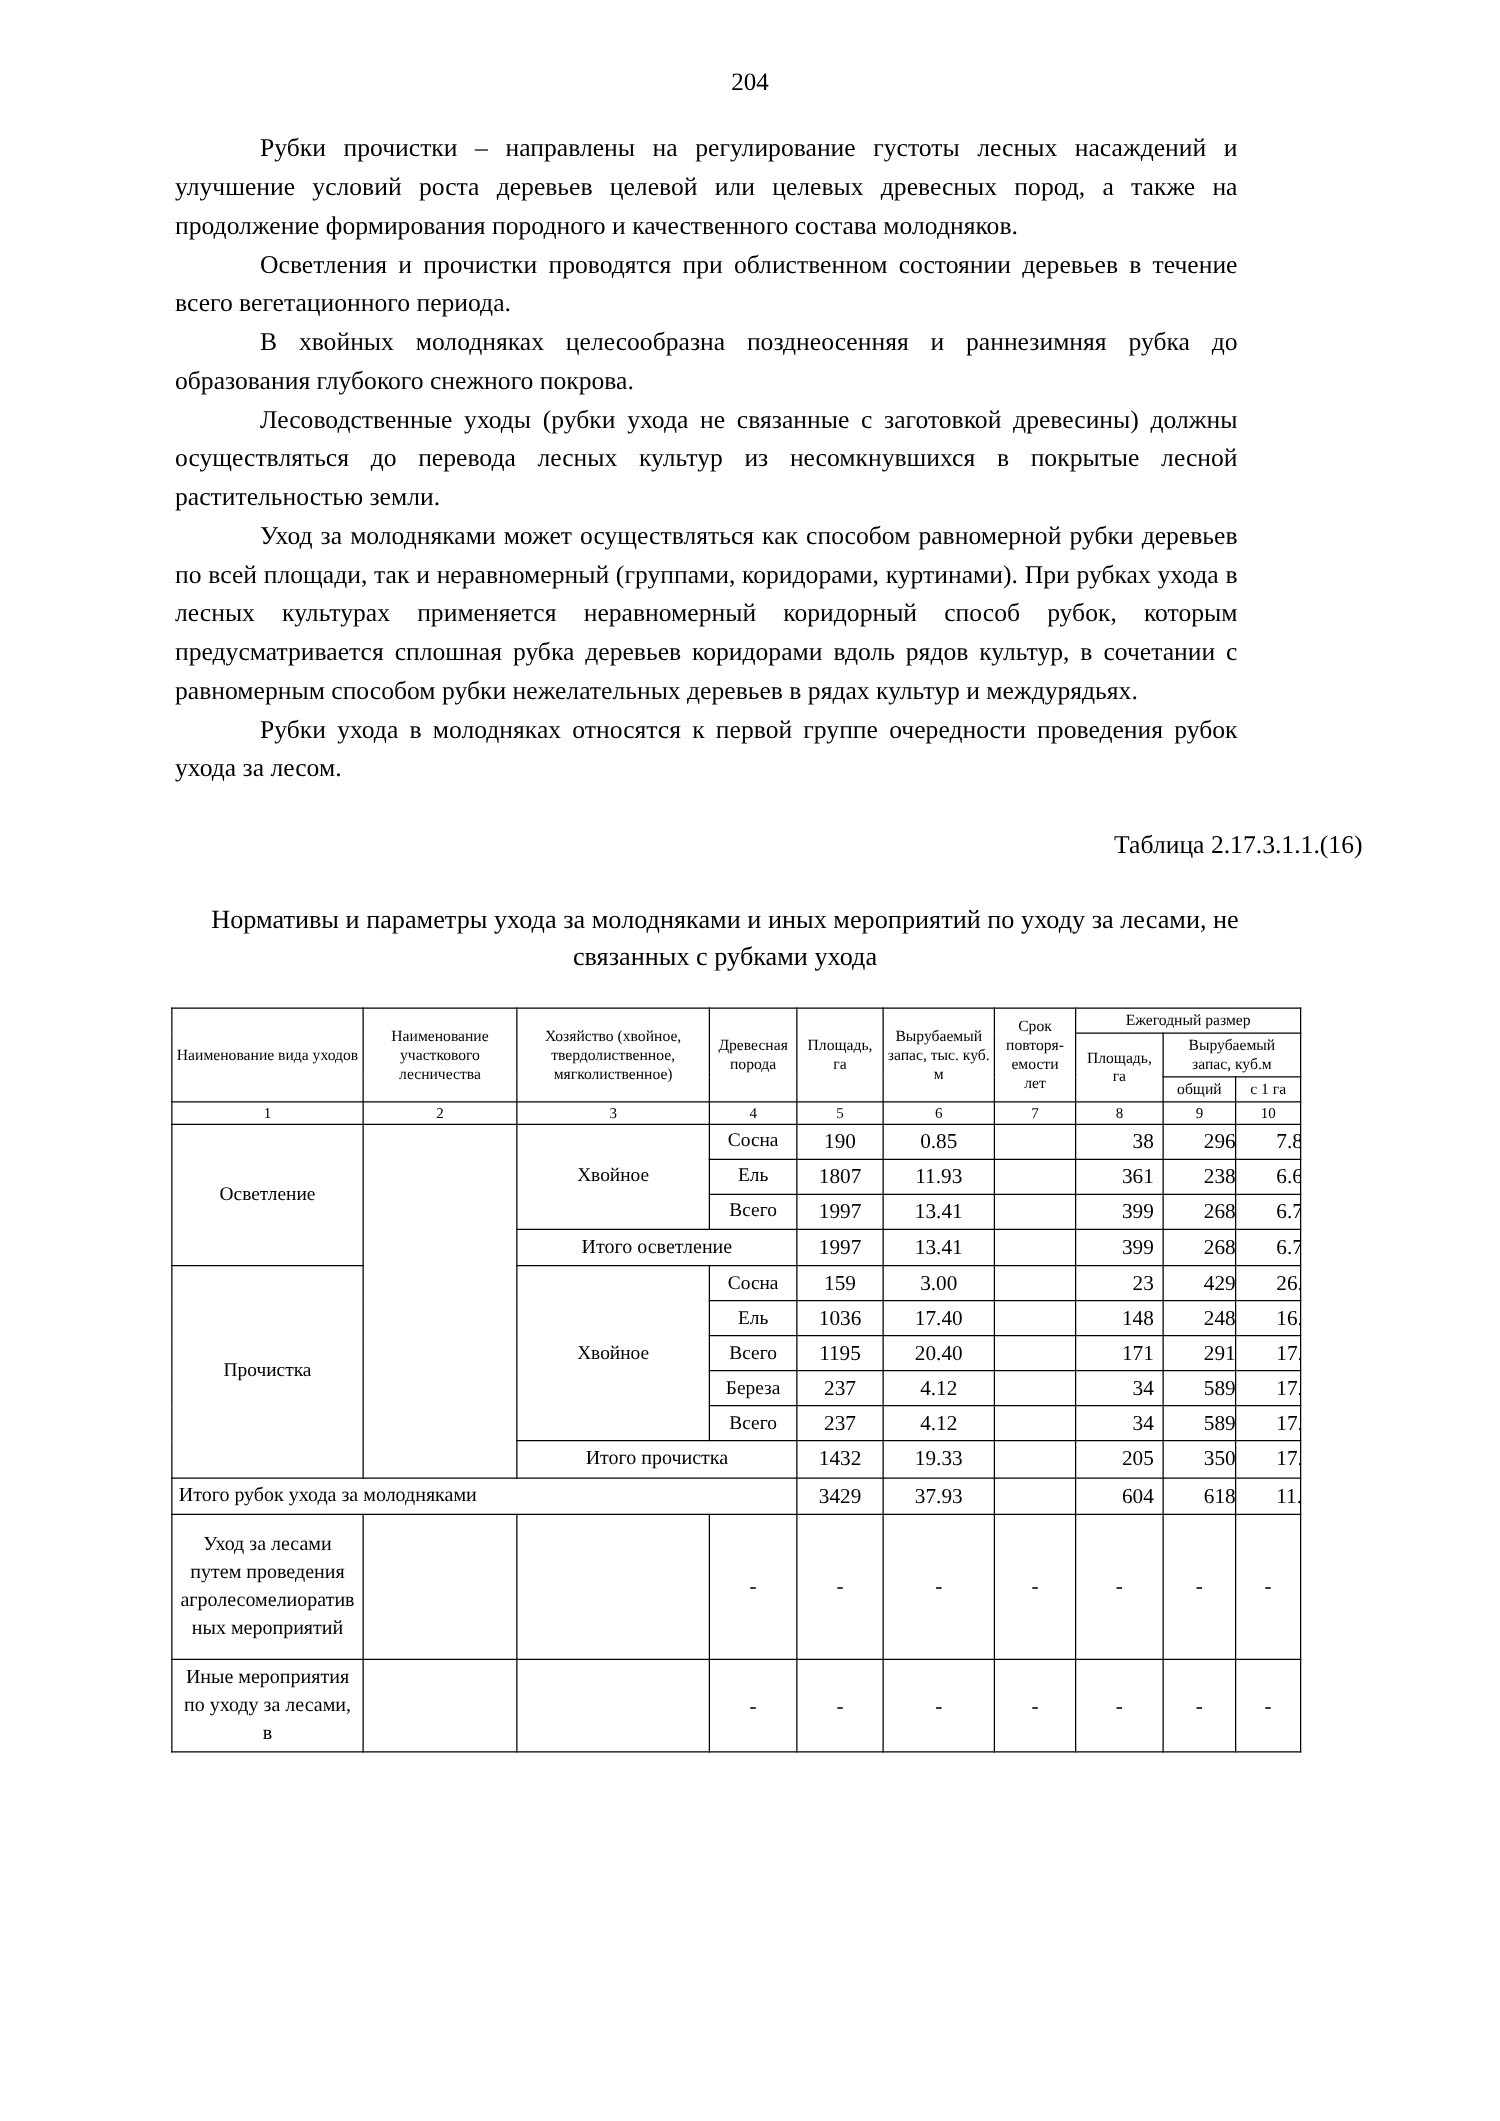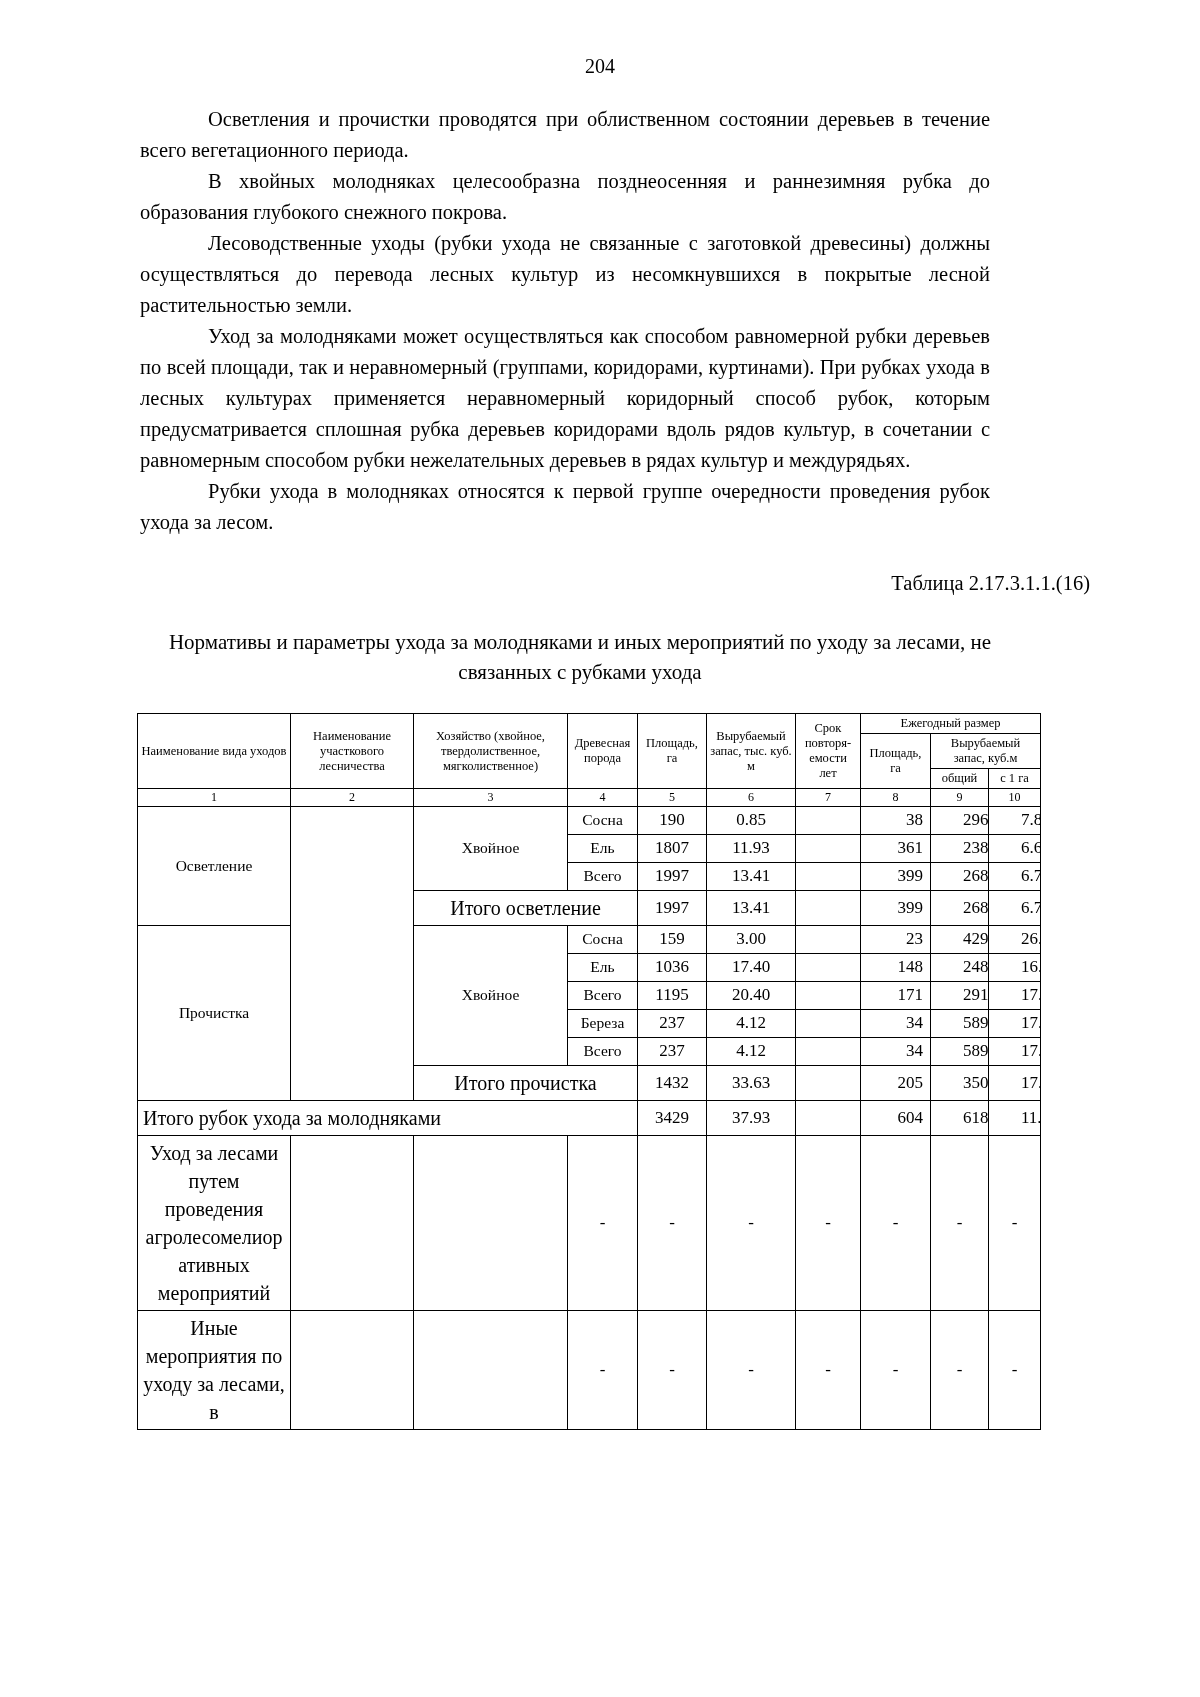--- a/index.html
+++ b/index.html
@@ -59,36 +59,37 @@
   tr.h3-row { height:16px; }
   tr.num-row th { font-size:12px; padding:1px; height:18px; }
   tbody td {
     font-size:17px;
     height:28px;
     padding:1px 4px;
     line-height:1.2;
   }
   tbody td.txt { font-size:15.5px; }
   tbody td.small-label {
-    font-size:20px;
+    font-size:16px;
     line-height:1.4;
     padding:3px 4px;
   }
   tbody td.left { text-align:left; padding-left:5px; }
   tbody td.r { text-align:right; padding-right:7px;padding-left:32px; }
   tbody td.wrap { overflow-wrap:break-word; word-break:break-word; }
   tr.tall-5 { height:116px; }
   tr.tall-3 { height:68px; }
 </style>
 </head>
 <body>
 
 <div class="page-number">204</div>
 
 <div class="body-text">
+  <p>Рубки прочистки – направлены на регулирование густоты лесных насаждений и улучшение условий роста деревьев целевой или целевых древесных пород, а также на продолжение формирования породного и качественного состава молодняков.</p>
   <p>Осветления и прочистки проводятся при облиственном состоянии деревьев в течение всего вегетационного периода.</p>
   <p>В хвойных молодняках целесообразна позднеосенняя и раннезимняя рубка до образования глубокого снежного покрова.</p>
   <p>Лесоводственные уходы (рубки ухода не связанные с заготовкой древесины) должны осуществляться до перевода лесных культур из несомкнувшихся в покрытые лесной растительностью земли.</p>
   <p>Уход за молодняками может осуществляться как способом равномерной рубки деревьев по всей площади, так и неравномерный (группами, коридорами, куртинами). При рубках ухода в лесных культурах применяется неравномерный коридорный способ рубок, которым предусматривается сплошная рубка деревьев коридорами вдоль рядов культур, в сочетании с равномерным способом рубки нежелательных деревьев в рядах культур и междурядьях.</p>
   <p>Рубки ухода в молодняках относятся к первой группе очередности проведения рубок ухода за лесом.</p>
 </div>
 
 <div class="table-label">Таблица 2.17.3.1.1.(16)</div>
 
 <div class="table-title">Нормативы и параметры ухода за молодняками и иных мероприятий по уходу за лесами, не связанных с рубками ухода</div>
@@ -221,21 +222,21 @@
       <td>237</td>
       <td>4.12</td>
       <td></td>
       <td class="r">34</td>
       <td class="r">589</td>
       <td class="r">17.4</td>
     </tr>
     <tr>
       <td colspan="2" class="small-label">Итого прочистка</td>
       <td>1432</td>
-      <td>33.63</td>
+      <td>19.33</td>
       <td></td>
       <td class="r">205</td>
       <td class="r">3503</td>
       <td class="r">17.1</td>
     </tr>
     <tr>
       <td colspan="4" class="small-label left">Итого рубок ухода за молодняками</td>
       <td>3429</td>
       <td>37.93</td>
       <td></td>

